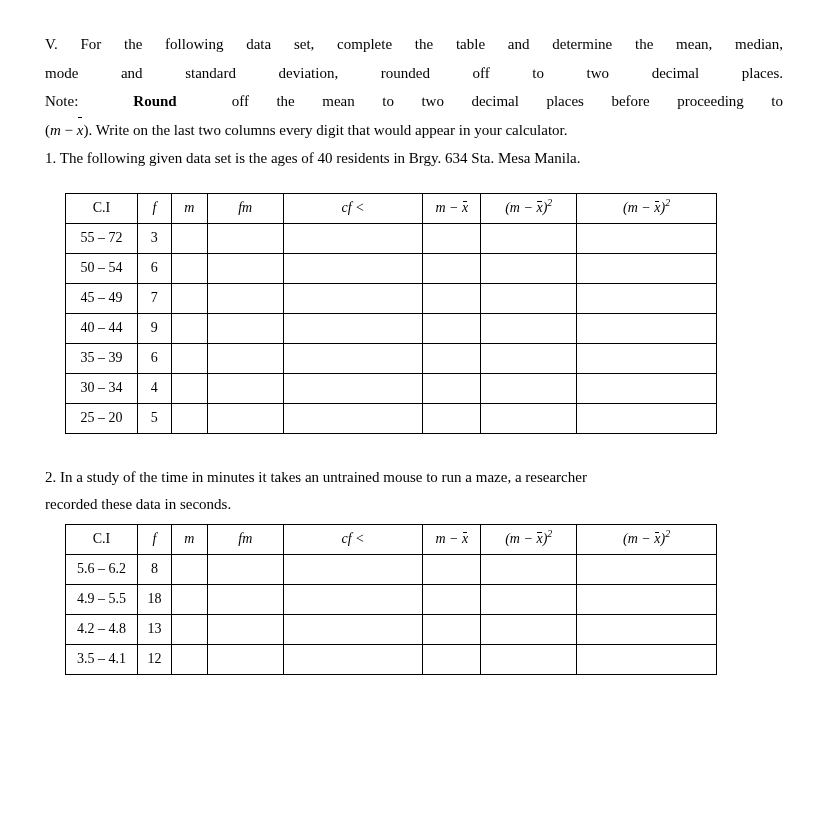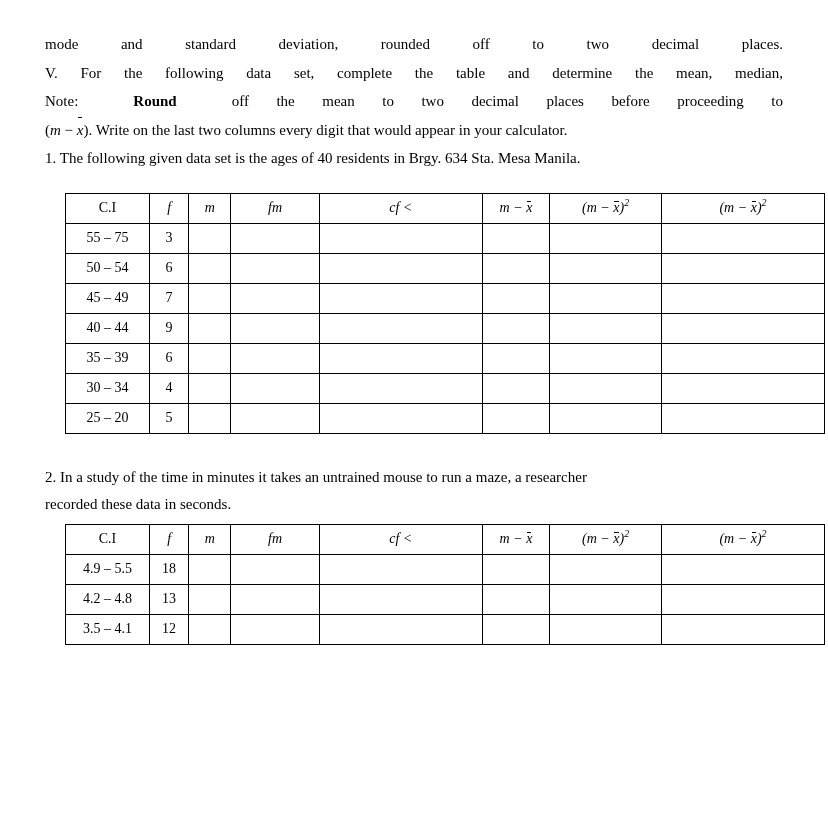--- a/index.html
+++ b/index.html
@@ -20,21 +20,21 @@
       line-height: 1.9;
       margin-bottom: 20px;
     }
     .instructions .spread {
       text-align: justify;
       text-align-last: justify;
     }
     table {
       border-collapse: collapse;
       margin: 6px 0 22px 20px;
-      width: 760px;
+      width: 652px;
     }
     td, th {
       border: 1px solid #000;
       padding: 6px 4px;
       text-align: center;
       font-size: 14px;
       height: 30px;
       vertical-align: middle;
     }
     th {
@@ -70,22 +70,22 @@
     .section2 {
       text-align: justify;
       line-height: 1.8;
       margin-top: 30px;
     }
   </style>
 </head>
 <body>
 
 <div class="instructions">
+  <div class="spread">V. For the following data set, complete the table and determine the mean, median,</div>
   <div class="spread">mode and standard deviation, rounded off to two decimal places.</div>
-  <div class="spread">V. For the following data set, complete the table and determine the mean, median,</div>
   <div class="spread">
     <span>Note:&nbsp;&nbsp;</span><b>Round</b><span>&nbsp;&nbsp;off the mean to two decimal places before proceeding to</span>
   </div>
   <div>(<span class="italic">m</span> − <span class="italic"><span class="xbar">x</span></span>). Write on the last two columns every digit that would appear in your calculator.</div>
   <div>1. The following given data set is the ages of 40 residents in Brgy. 634 Sta. Mesa Manila.</div>
 </div>
 
 <table>
   <thead>
     <tr>
@@ -94,21 +94,21 @@
       <th class="col-m">m</th>
       <th class="col-fm">fm</th>
       <th class="col-cf">cf &lt;</th>
       <th class="col-mmx"><span class="italic">m</span> − <span class="italic"><span class="xbar">x</span></span></th>
       <th class="col-mmx2">(<span class="italic">m</span> − <span class="italic"><span class="xbar">x</span></span>)<sup>2</sup></th>
       <th class="col-mmx2b">(<span class="italic">m</span> − <span class="italic"><span class="xbar">x</span></span>)<sup>2</sup></th>
     </tr>
   </thead>
   <tbody>
     <tr>
-        <td>55 – 75</td>
+        <td>55 – 72</td>
         <td>3</td>
         <td></td>
         <td></td>
         <td></td>
         <td></td>
         <td></td>
         <td></td>
       </tr>
     <tr>
         <td>50 – 54</td>
@@ -186,20 +186,30 @@
       <th class="col-m">m</th>
       <th class="col-fm">fm</th>
       <th class="col-cf">cf &lt;</th>
       <th class="col-mmx"><span class="italic">m</span> − <span class="italic"><span class="xbar">x</span></span></th>
       <th class="col-mmx2">(<span class="italic">m</span> − <span class="italic"><span class="xbar">x</span></span>)<sup>2</sup></th>
       <th class="col-mmx2b">(<span class="italic">m</span> − <span class="italic"><span class="xbar">x</span></span>)<sup>2</sup></th>
     </tr>
   </thead>
   <tbody>
     <tr>
+        <td>5.6 – 6.2</td>
+        <td>8</td>
+        <td></td>
+        <td></td>
+        <td></td>
+        <td></td>
+        <td></td>
+        <td></td>
+      </tr>
+    <tr>
         <td>4.9 – 5.5</td>
         <td>18</td>
         <td></td>
         <td></td>
         <td></td>
         <td></td>
         <td></td>
         <td></td>
       </tr>
     <tr>

